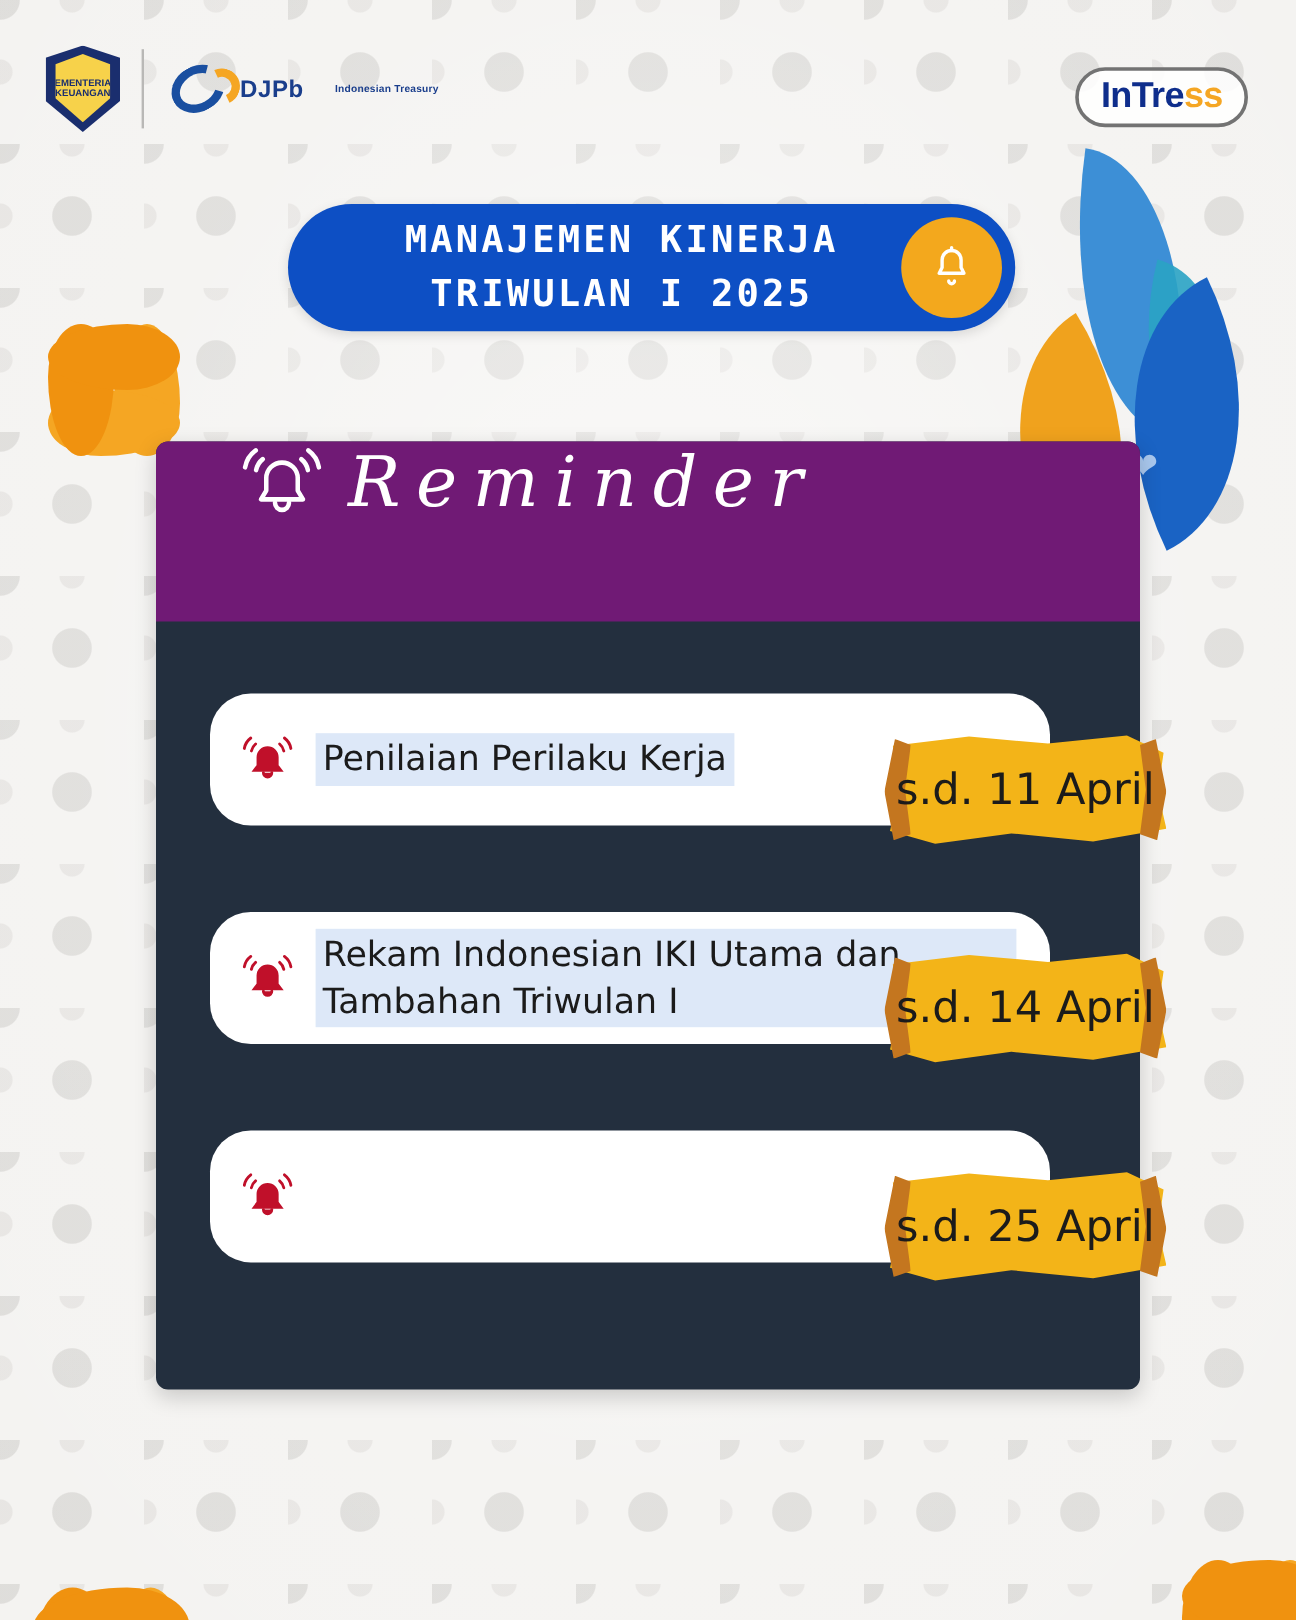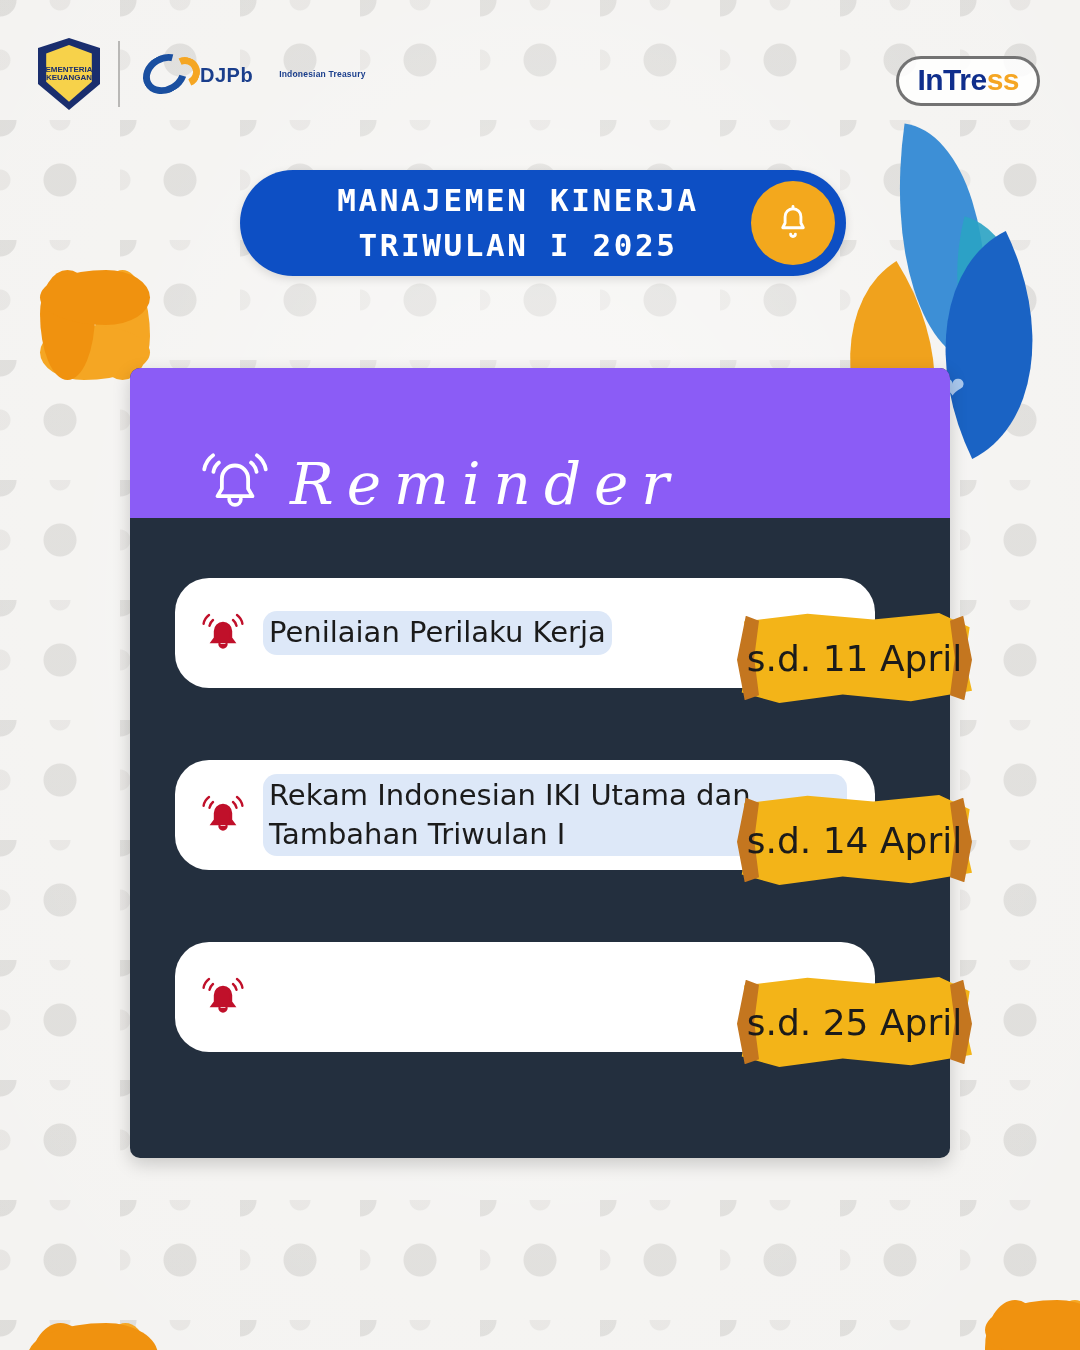--- a/index.html
+++ b/index.html
@@ -127,41 +127,41 @@
 
   
   .card {
     position: absolute; z-index: 6;
     left: 130px; top: 368px; width: 820px; height: 790px;
     background: #232f3e; border-radius: 10px;
     box-shadow: 0 6px 18px rgba(0,0,0,0.18);
   }
   .card-header {
     position: absolute; left: 0; top: 0; width: 100%; height: 150px;
-    background: #8b5cf6; border-radius: 10px 10px 0 0;
-    display: flex; align-items: flex-end; padding-left: 70px;
+    background: #701a75; border-radius: 10px 10px 0 0;
+    display: flex; align-items: flex-start; padding-left: 70px;
   }
   .card-header .hdr-bell { width: 70px; height: 70px; margin-right: 10px; }
   .reminder-word {
     color: #ffffff; font-family: "DejaVu Serif", serif; font-style: italic;
     font-size: 58px; letter-spacing: 13px; margin-left: 10px;
   }
 
   .items { position: absolute; top: 180px; left: 0; width: 100%; }
   .item-row { position: relative; height: 182px; }
   .item-box {
     position: absolute; left: 45px; top: 30px; width: 700px; min-height: 110px;
     background: #ffffff; border-radius: 34px;
     display: flex; align-items: center; padding: 14px 28px 14px 24px; gap: 16px;
   }
   .item-bell { width: 48px; height: 48px; flex: 0 0 48px; }
   .item-text {
     font-family: "DejaVu Sans", sans-serif;
     font-size: 29px; color: #1b1b1b; line-height: 1.35;
-    background: #dde8f8; border-radius: 14px; padding: 2px 6px;
+    background: #dde8f8; border-radius: 0; padding: 2px 6px;
   }
 
   .tag {
     position: absolute; right: -22px; top: 62px;
     width: 235px; min-height: 96px;
     display: flex; align-items: center; justify-content: center;
     z-index: 3;
   }
   .tag .brush {
     position: absolute; inset: 0;

